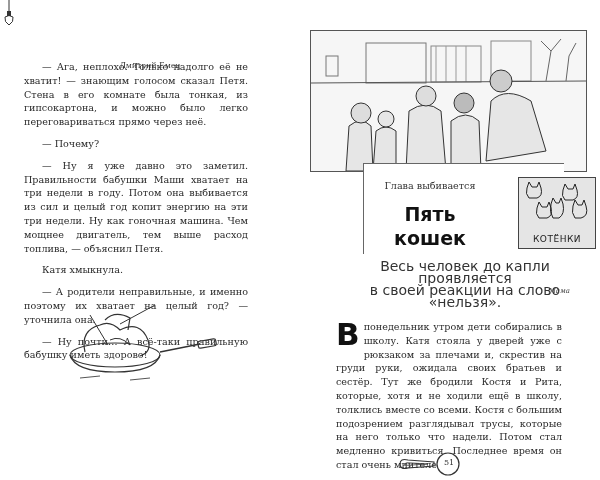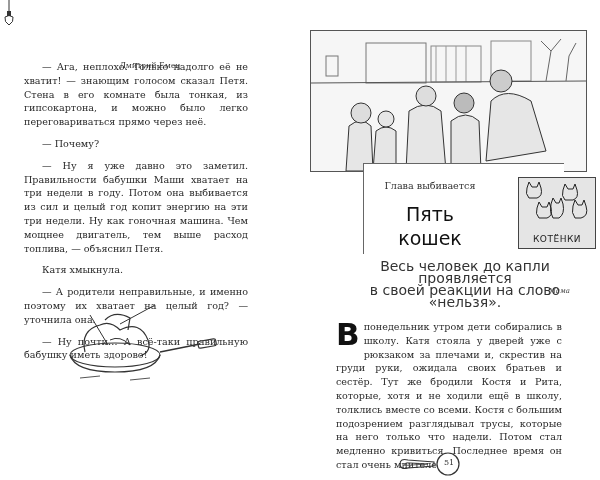--- a/index.html
+++ b/index.html
@@ -10,21 +10,21 @@
   .bulb { position:absolute; left:2px; top:0; width:14px; height:28px; }
   .header { position:absolute; top:22px; left:0; width:300px; text-align:center; font-family:Liberation Serif, serif; font-size:9px; letter-spacing:0.3px; color:#333;margin-top:38px; }
   .text { position:absolute; font-size:9.6px; line-height:13.8px; text-align:justify; }
   .left .text { left:16px; top:52px; width:240px; }
   .text p { margin:8px; text-indent:18px; }
   .text p.noindent { text-indent:0; }
   .pan { position:absolute; left:60px; top:300px; width:160px; height:90px; }
   .illus { position:absolute; left:10px; top:30px; width:275px; height:140px; border:1px solid #555; background:#f4f4f4; overflow:hidden; }
   .chapter-box { position:absolute; left:63px; top:163px; width:200px; height:90px; background:#fff; border-left:1px solid #666; border-top:1px solid #666; }
   .chapter-label { position:absolute; left:65px; top:180px; width:130px; text-align:center; font-size:9.6px; color:#333; }
-  .chapter-title { position:absolute; left:65px; top:202px; width:130px; text-align:center; font-family:"DejaVu Sans", sans-serif; font-weight:normal; font-size:19px; line-height:24px; color:#111; }
+  .chapter-title { position:absolute; left:65px; top:202px; width:130px; text-align:center; font-family:"DejaVu Sans", sans-serif; font-weight:bold; font-size:19px; line-height:24px; color:#111; }
   .kittens { position:absolute; left:218px; top:177px; width:76px; height:70px; border:1px solid #444; background:#e5e5e5; }
   .kittens-label { position:absolute; bottom:4px; left:0; width:100%; text-align:center; font-family:"DejaVu Sans", sans-serif; font-size:9px; letter-spacing:0.5px; color:#222; }
   .epigraph { position:absolute; left:60px; top:260px; width:210px; text-align:center; font-family:"DejaVu Sans", sans-serif; font-size:14px; line-height:12px; color:#333; }
   .epigraph-author { position:absolute; left:200px; top:287px; width:70px; text-align:right; font-style:italic; font-size:7px; color:#444; }
   .right .text { left:28px; top:312px; width:242px; }
   .dropcap { float:left; font-family:"DejaVu Sans", sans-serif; font-weight:bold; font-size:31px; line-height:27px; margin:1px 4px 0 0; color:#111; }
   .pagenum-wrap { position:absolute; left:98px; top:452px; width:70px; height:24px; }
   .pagenum { position:absolute; left:46px; top:6px; font-size:8px; color:#333;text-align:right; }
 </style>
 </head>

